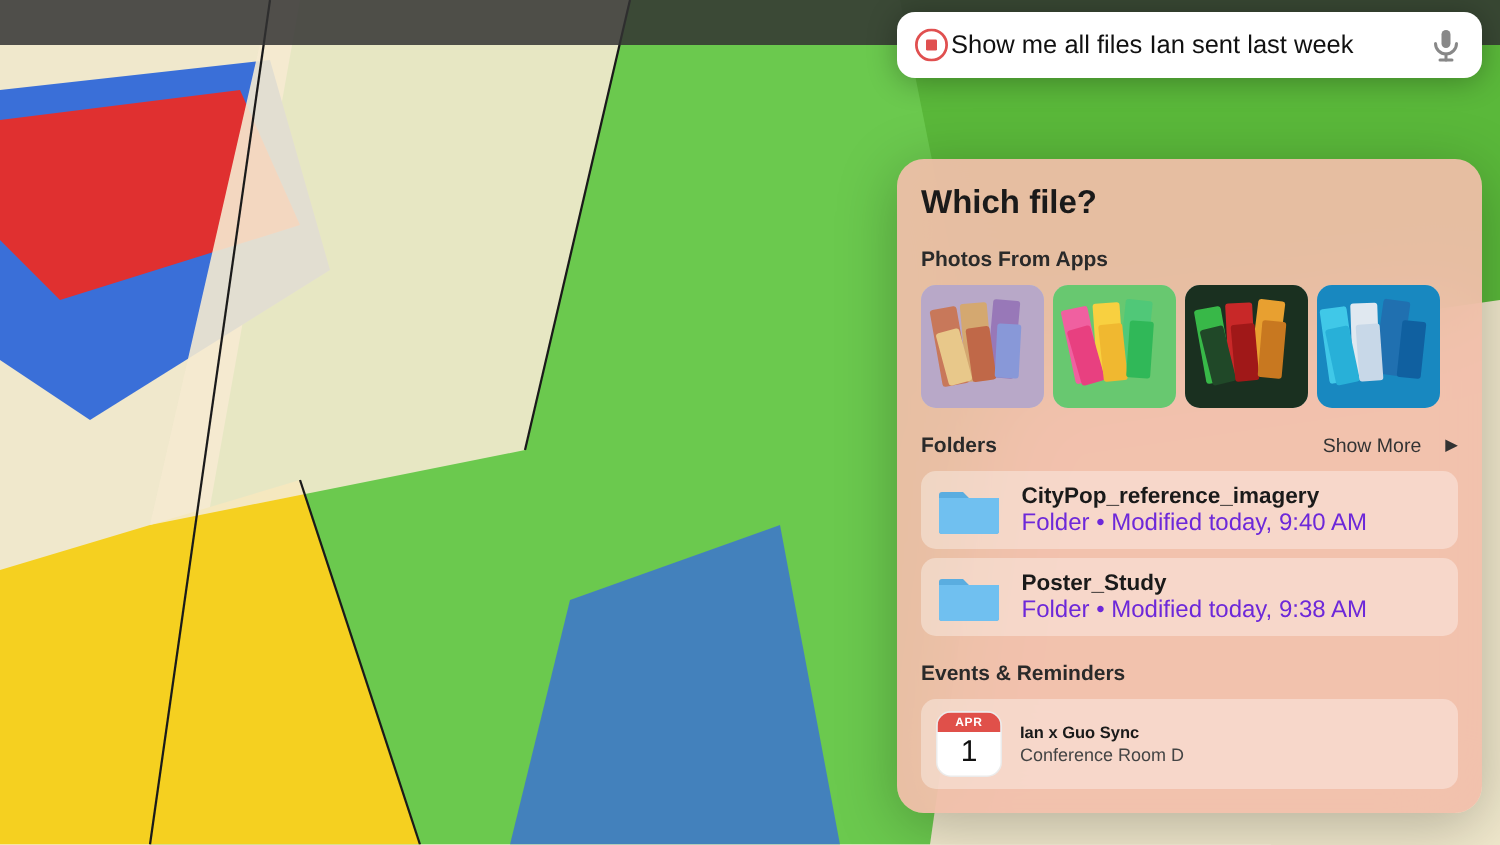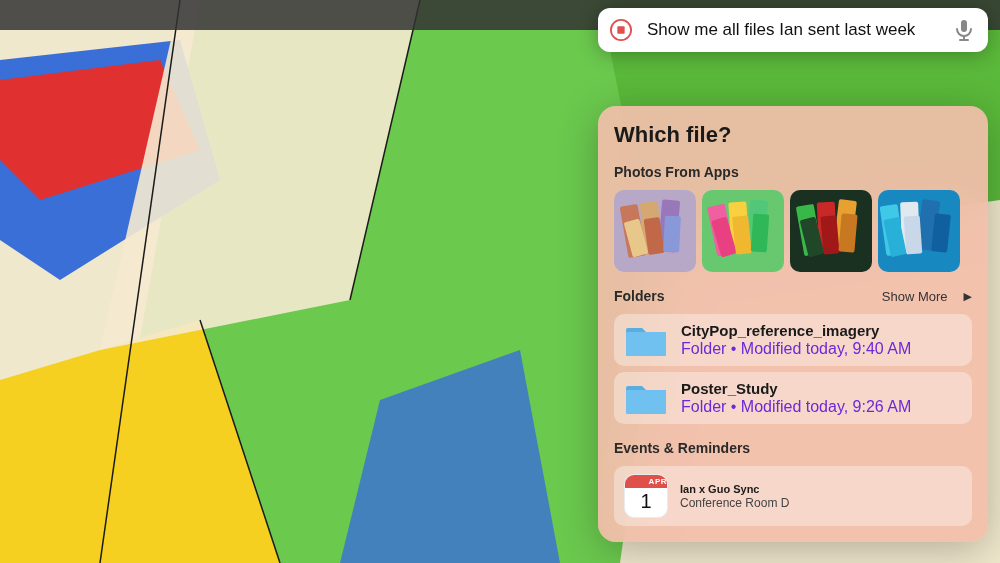--- a/index.html
+++ b/index.html
@@ -46,21 +46,21 @@
       position: absolute;
       top: 8px;
       right: 12px;
       width: 390px;
       height: 44px;
       background: white;
       border-radius: 12px;
       display: flex;
       align-items: center;
       padding: 0 12px;
-      gap: 15px;
+      gap: 2px;
       z-index: 100;
       box-shadow: 0 2px 20px rgba(0,0,0,0.3);
     }
 
     .search-bar .stop-icon {
       width: 22px;
       height: 22px;
       flex-shrink: 0;
       display: flex;
       align-items: center;
@@ -229,21 +229,21 @@
       background: white;
       display: flex;
       flex-direction: column;
       align-items: center;
       border: 1px solid rgba(0,0,0,0.08);
     }
 
     .cal-header {
       width: 100%;
       background: #e0504a;
-      text-align: right;
+      text-align: center;
       font-size: 8px;
       font-weight: 700;
       color: white;
       padding: 2px 0;
       letter-spacing: 0.5px;
     }
 
     .cal-day {
       font-size: 20px;
       font-weight: 500;
@@ -400,21 +400,21 @@
 
     <div class="folder-item">
       <div class="folder-icon">
         <svg viewBox="0 0 44 36" xmlns="http://www.w3.org/2000/svg">
           <path d="M2 8 Q2 6 4 6 L18 6 L22 10 L40 10 Q42 10 42 12 L42 32 Q42 34 40 34 L4 34 Q2 34 2 32 Z" fill="#5aade0"></path>
           <path d="M2 10 L42 10 L42 32 Q42 34 40 34 L4 34 Q2 34 2 32 Z" fill="#70c0f0"></path>
         </svg>
       </div>
       <div class="folder-info">
         <div class="folder-name">Poster_Study</div>
-        <div class="folder-meta">Folder • Modified today, 9:26 AM</div>
+        <div class="folder-meta">Folder • Modified today, 9:38 AM</div>
       </div>
     </div>
   </div>
 
   <div class="events-section">
     <div class="section-header">
       <span class="section-title">Events &amp; Reminders</span>
     </div>
 
     <div class="event-item">

